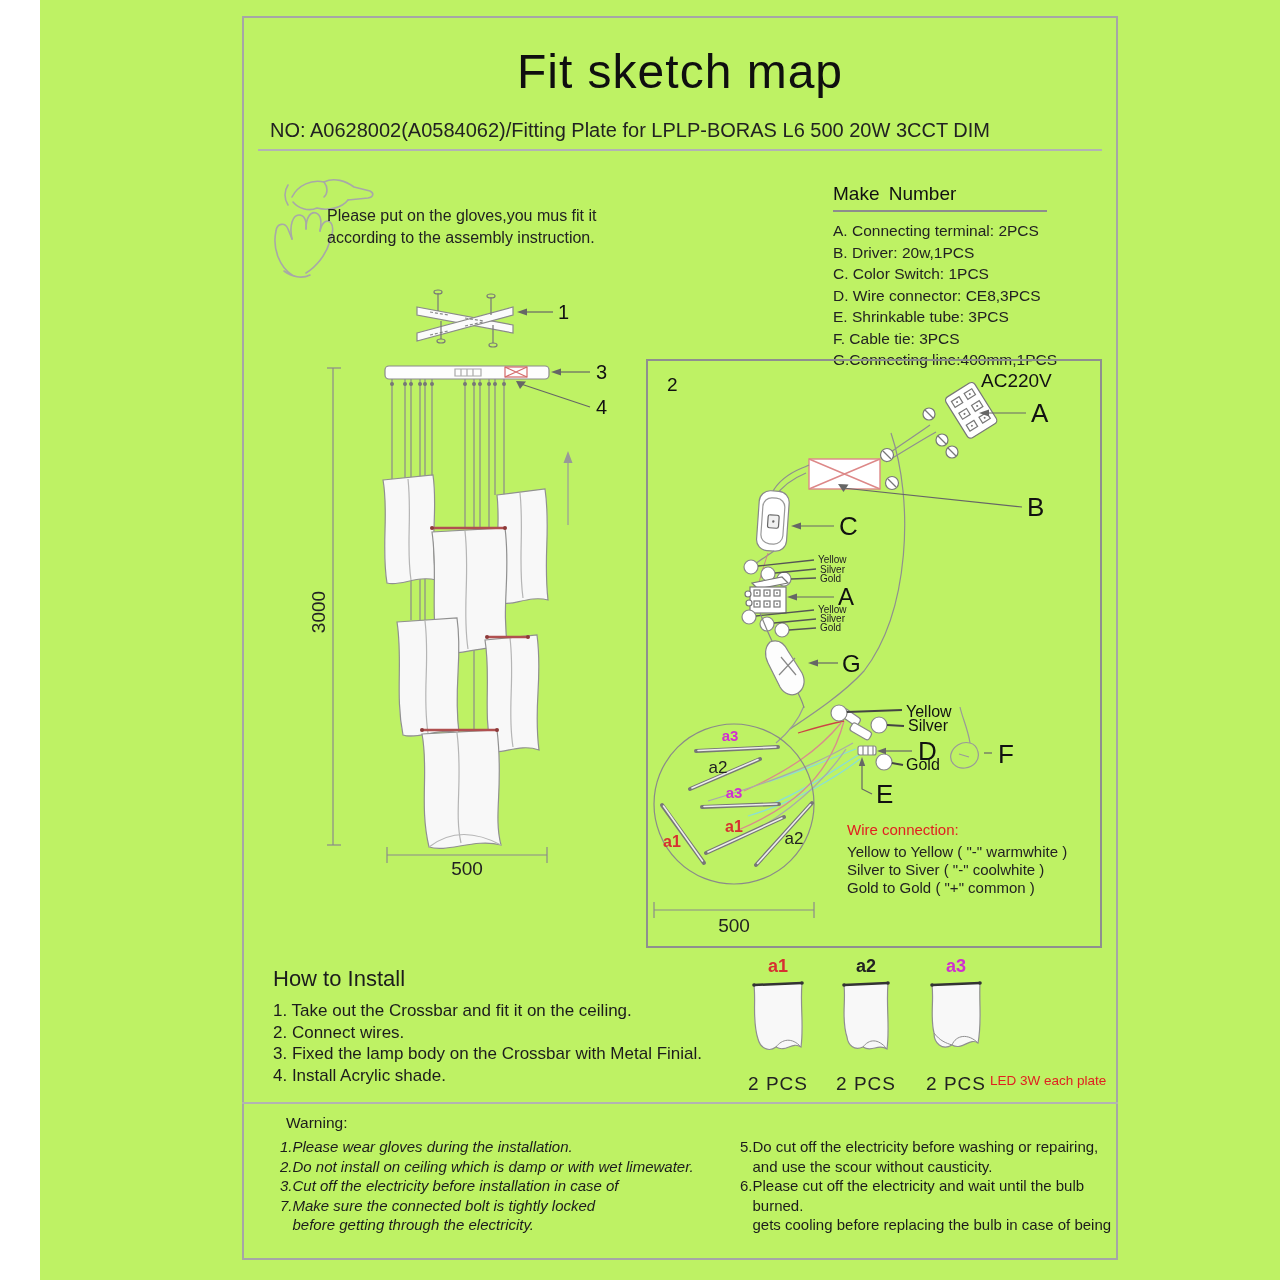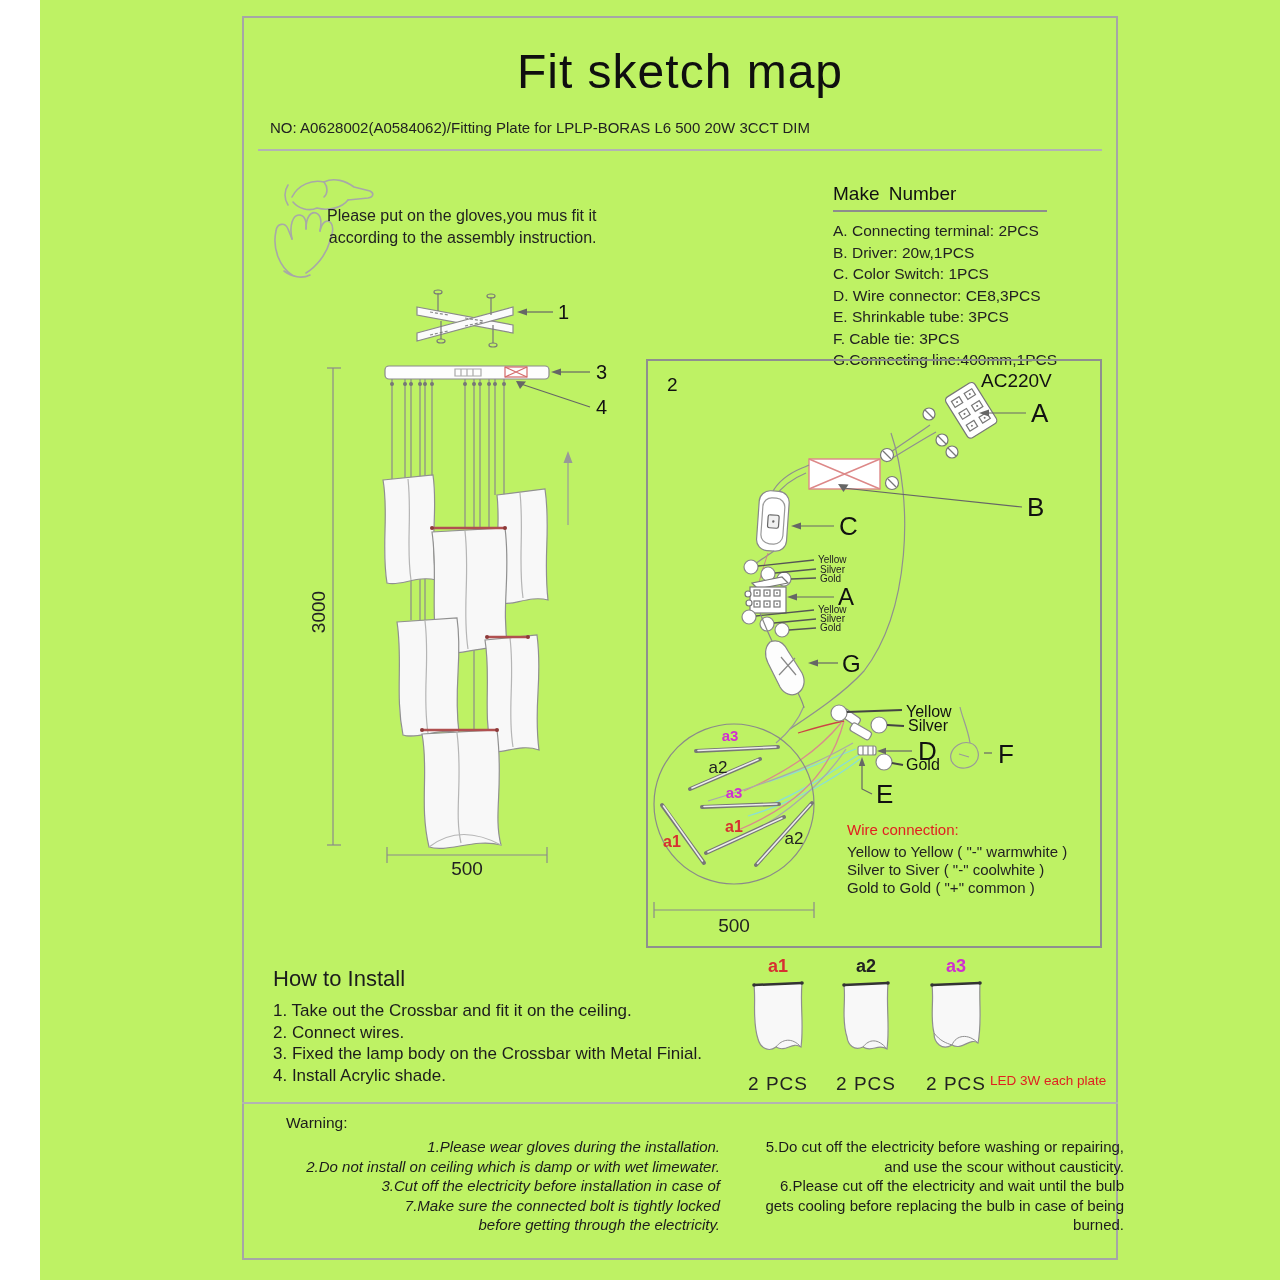--- a/index.html
+++ b/index.html
@@ -2,43 +2,43 @@
 <html><head>
 <meta charset="utf-8">
 <style>
   html,body{margin:0;padding:0;background:#fff;}
   #page{position:relative;width:1280px;height:1280px;background:#bef264;overflow:hidden;
         font-family:"Liberation Sans","DejaVu Sans",sans-serif;color:#1c1c1c;margin-left:40px;}
   .abs{position:absolute;}
   .frame{border:2px solid #a6a6a6;}
   .hline{border-top:2px solid #b3b3b3;height:0;}
   #title{left:202px;top:44px;width:876px;text-align:center;font-size:48px;letter-spacing:1px;color:#0f0f0f;}
-  #model{left:230px;top:119px;font-size:15px;color:#222;text-align:center;}
+  #model{left:230px;top:119px;font-size:20px;color:#222;text-align:center;}
   #gloves-note{left:287px;top:205px;font-size:16px;line-height:22px;color:#222;}
   #partnum{left:793px;top:183px;width:230px;}
   #partnum .pn-title{font-size:19px;word-spacing:4px;color:#111;}
   #partnum .pn-rule{width:214px;border-top:2px solid #8d8d8d;margin-top:5px;margin-bottom:8px;}
   .pitem{font-size:15.5px;line-height:21.5px;color:#222;}
   #box2{left:606px;top:359px;width:456px;height:589px;border:2px solid #8f8f8f;box-sizing:border-box;}
   #install{left:233px;top:966px;}
   #install .i-title{font-size:22px;margin-bottom:8px;}
   .istep{font-size:17px;line-height:21.5px;color:#1c1c1c;}
   .plate-item{top:956px;width:76px;text-align:center;}
   .plate-label{font-size:18px;font-weight:bold;}
   .plate-qty{font-size:19px;letter-spacing:1px;margin-top:12px;color:#222;}
   .c-red{color:#d63031;}
   .c-magenta{color:#d02fd0;}
   .c-black{color:#222;}
   #led-note{left:950px;top:1073px;font-size:13.5px;color:#e02020;}
   #warn-divider{left:202px;top:1102px;width:876px;}
   #warn-title{left:246px;top:1114px;font-size:15.5px;}
   .warncol{top:1137px;font-size:15px;line-height:19.5px;}
   #warn-left{left:240px;width:440px;font-style:italic;}
-  #warn-right{left:684px;width:400px;}
-  .wline{white-space:pre;text-align:right;}
+  #warn-right{left:700px;width:400px;}
+  .wline{white-space:pre;}
   svg text{font-family:"Liberation Sans","DejaVu Sans",sans-serif;}
   .lbl-big{font-size:26px;fill:#111;}
   .lbl-num{font-size:20px;fill:#111;}
   .lbl-sm{font-size:10px;fill:#222;}
   .lbl-md{font-size:16px;fill:#111;}
   .dim-txt{font-size:19px;fill:#222;}
 </style>
 </head>
 <body>
 
@@ -491,17 +491,17 @@
     <div class="wline">1.Please wear gloves during the installation.</div>
     <div class="wline">2.Do not install on ceiling which is damp or with wet limewater.</div>
     <div class="wline">3.Cut off the electricity before installation in case of</div>
     <div class="wline">7.Make sure the connected bolt is tightly locked</div>
     <div class="wline">   before getting through the electricity.</div>
   </div>
   <div id="warn-right" class="abs warncol">
     <div class="wline">5.Do cut off the electricity before washing or repairing,</div>
     <div class="wline">   and use the scour without causticity.</div>
     <div class="wline">6.Please cut off the electricity and wait until the bulb</div>
+    <div class="wline">   burned.</div>
     <div class="wline">   gets cooling before replacing the bulb in case of being</div>
-    <div class="wline">   burned.</div>
   </div>
 
 </div>
 
 </body></html>

